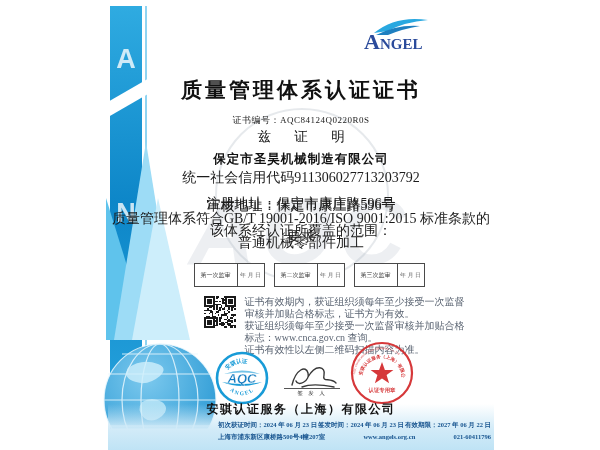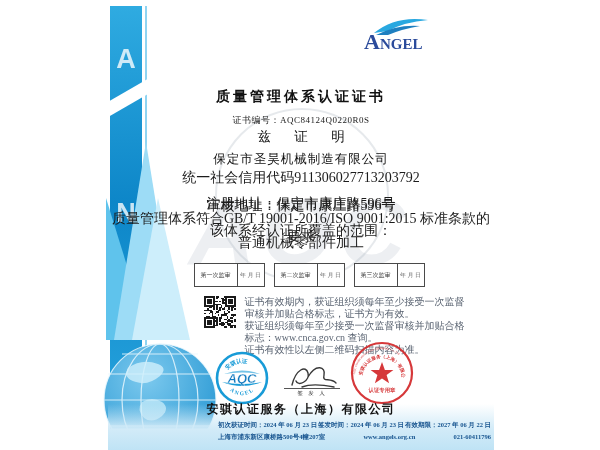--- a/index.html
+++ b/index.html
@@ -19,28 +19,28 @@
 
   
   .wm-ring{left:215px;top:108px;width:170px;height:170px;border-radius:50%;
            border:2px solid rgba(165,175,188,.28);}
   .wm-aqc{left:150px;top:186px;width:300px;text-align:center;
           font-family:"Liberation Sans",sans-serif;font-weight:bold;font-style:italic;
           font-size:92px;letter-spacing:6px;color:rgba(172,183,196,.22);line-height:1;}
 
   
   .logo{left:358px;top:18px;width:88px;height:36px;}
-  .title{left:108px;top:88px;width:386px;text-align:center;font-size:14px;font-weight:bold;
+  .title{left:108px;top:76px;width:386px;text-align:center;font-size:21px;font-weight:bold;
          letter-spacing:3px;}
   .certno{left:108px;top:114px;width:386px;text-align:center;font-size:9px;color:#222;letter-spacing:.5px;}
   .certify{left:108px;top:128px;width:386px;text-align:center;font-size:13.5px;font-weight:normal;
            letter-spacing:10px;text-indent:10px;}
 
   
-  .company{left:108px;top:151px;width:386px;text-align:center;font-size:12.5px;font-weight:normal;letter-spacing:1px;}
+  .company{left:108px;top:151px;width:386px;text-align:center;font-size:12.5px;font-weight:bold;letter-spacing:1px;}
   .small-line{left:108px;width:386px;text-align:center;font-size:14px;color:#1c1c1c;}
   .l-code{top:169px;} .l-reg{top:183px;margin-top:12px;} .l-audit{top:197px;}
   .l-std{top:194px;margin-top:16px;} .l-scopelab{top:222px;} .l-scopeval{top:234px;}
 
   
   .boxes{left:108px;top:263px;width:386px;display:flex;justify-content:center;gap:9px;padding-left:16px;box-sizing:border-box;}
   .boxgroup{display:flex;}
   .cell{border:1px solid #4a4a4a;height:22px;display:flex;align-items:center;justify-content:center;
         background:#fff;font-size:6px;color:#333;}
   .cell.main{width:42px;} .cell.stamp{width:26px;border-left:none;color:#666;}

